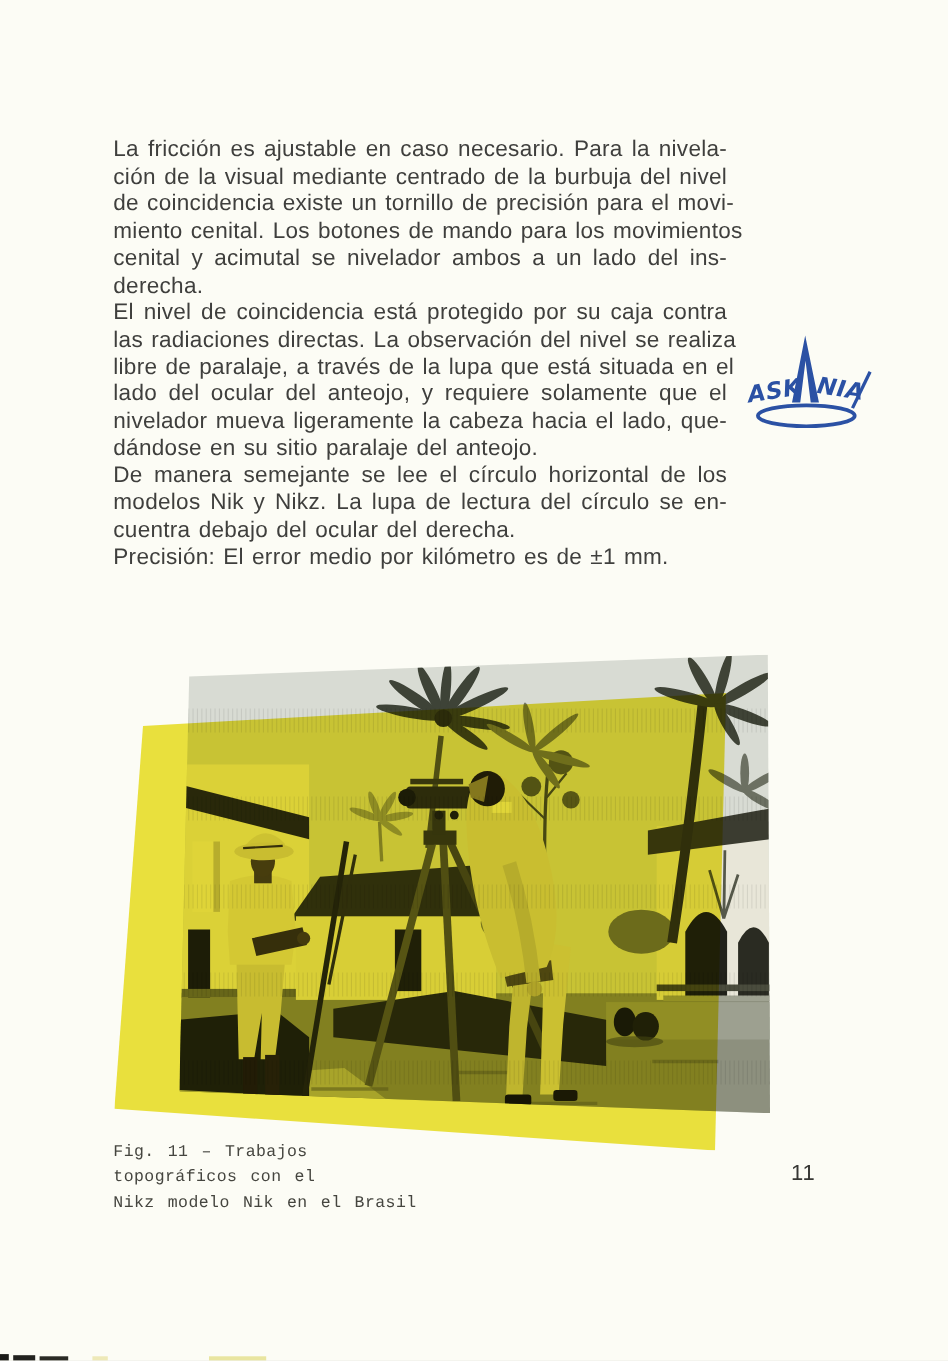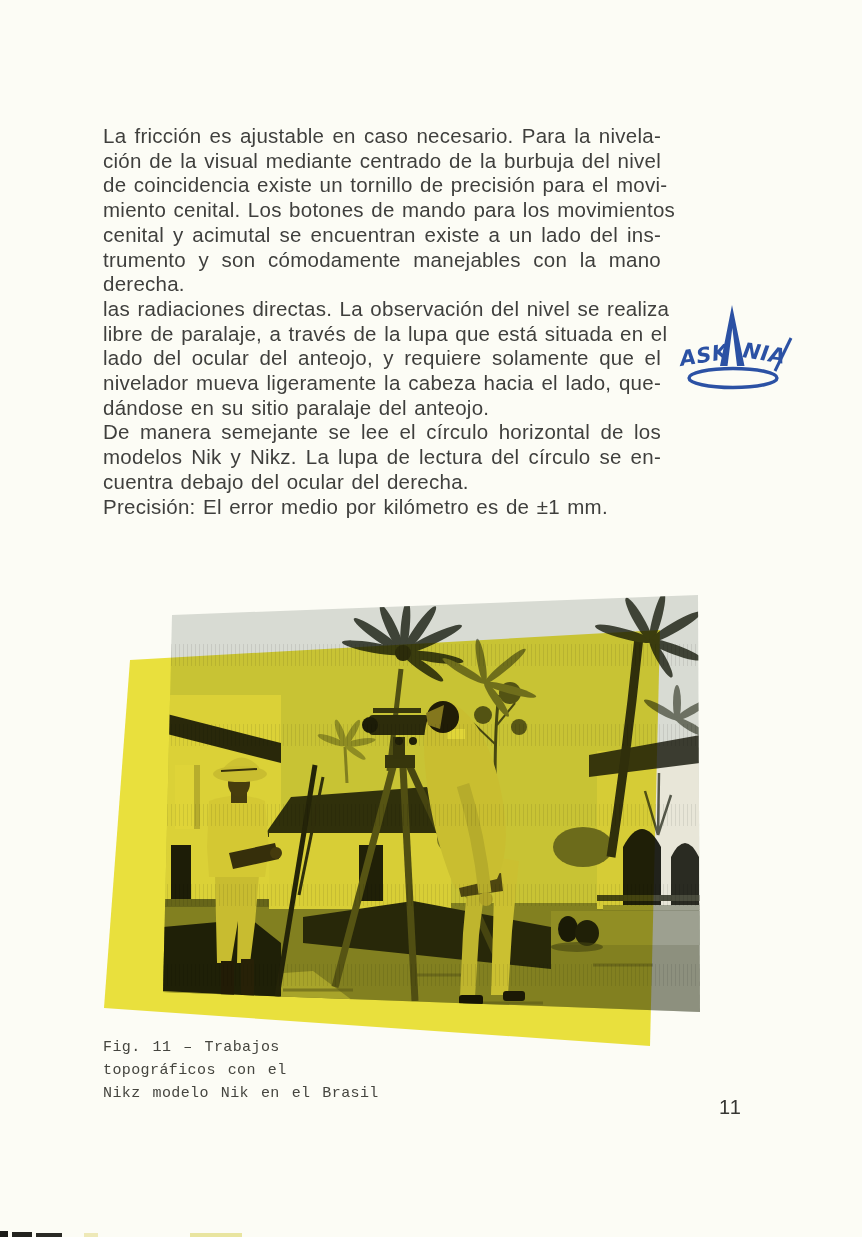--- a/index.html
+++ b/index.html
@@ -29,37 +29,37 @@
     position:absolute;left:103px;top:628px;width:557px;height:418px;
     clip-path:polygon(27px 32px,557px 2px,547px 418px,1px 380px);
     background:var(--yellow,#ece33f);mix-blend-mode:multiply;
   }
   
   .caption{
     position:absolute;left:103px;top:1036px;width:300px;
     font-size:15px;line-height:23px;color:var(--caption,#45453f);
     letter-spacing:.4px;word-spacing:2.5px;font-family:Liberation Mono, monospace;
   }
-  .page-number{position:absolute;left:719px;top:1096px;font-size:20px;color:#363633;letter-spacing:1px;}
+  .page-number{position:absolute;left:719px;top:1056px;font-size:20px;color:#363633;letter-spacing:1px;}
   
   .artifact{position:absolute;}
 </style>
 </head>
 <body>
 
 <div class="page">
 
   <div class="body-text" id="bodyText">
       <div class="line">La fricción es ajustable en caso necesario. Para la nivela-</div>
       <div class="line">ción de la visual mediante centrado de la burbuja del nivel</div>
       <div class="line">de coincidencia existe un tornillo de precisión para el movi-</div>
       <div class="line">miento cenital. Los botones de mando para los movimientos</div>
-      <div class="line">cenital y acimutal se encuentran existe a un lado del ins-</div>
-      <div class="line">trumento y son cómodamente manejables con la mano</div>
+      <div class="line">cenital y acimutal se nivelador ambos a un lado del ins-</div>
       <div class="line end">derecha.</div>
+      <div class="line">El nivel de coincidencia está protegido por su caja contra</div>
       <div class="line">las radiaciones directas. La observación del nivel se realiza</div>
       <div class="line">libre de paralaje, a través de la lupa que está situada en el</div>
       <div class="line">lado del ocular del anteojo, y requiere solamente que el</div>
       <div class="line">nivelador mueva ligeramente la cabeza hacia el lado, que-</div>
       <div class="line end">dándose en su sitio paralaje del anteojo.</div>
       <div class="line">De manera semejante se lee el círculo horizontal de los</div>
       <div class="line">modelos Nik y Nikz. La lupa de lectura del círculo se en-</div>
       <div class="line end">cuentra debajo del ocular del derecha.</div>
       <div class="line end">Precisión: El error medio por kilómetro es de ±1 mm.</div>
     </div>

